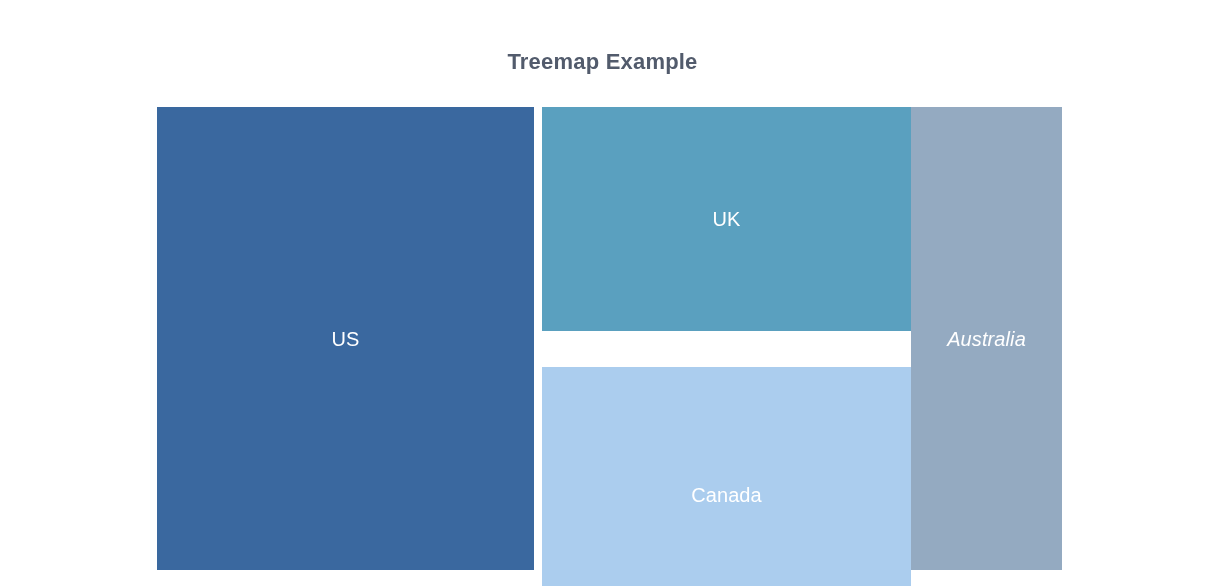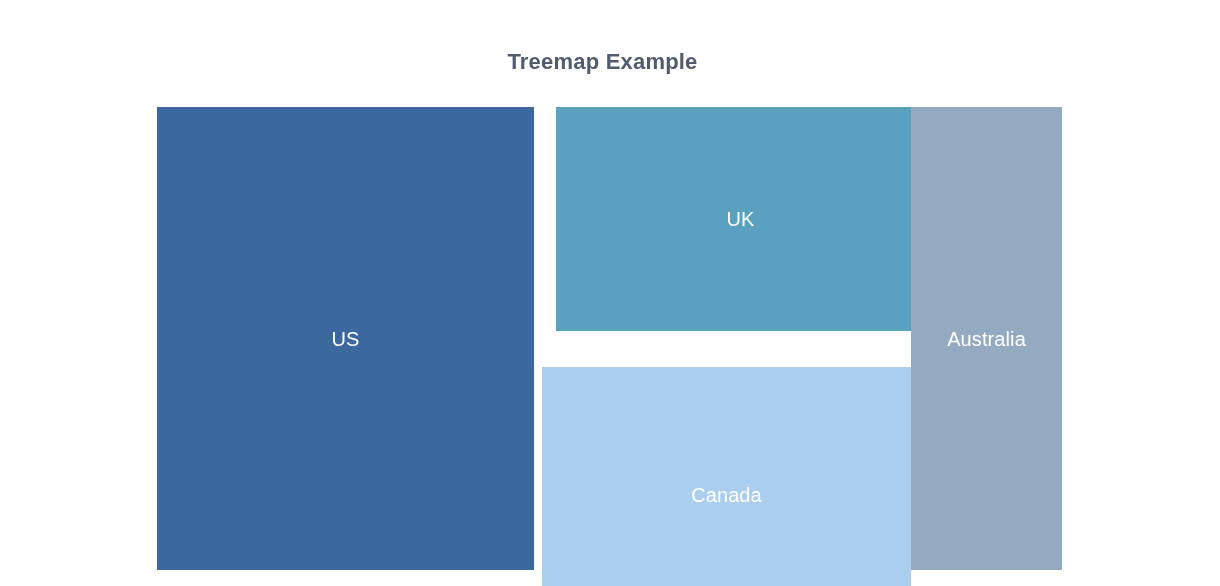--- a/index.html
+++ b/index.html
@@ -78,26 +78,26 @@
 <div class="figure">
 
   <div class="chart-title" style="color: rgb(82, 91, 108);">Treemap Example</div>
 
   <div class="treemap" style="left: 141px; top: 79px; width: 921px; height: 463px;">
 
     <div class="tile tile-us" style="background-color: rgb(58, 104, 159); left: 16px; top: 0px; width: 377px; height: 463px; align-items: center;">
       <span class="tile-label" style="color: rgb(255, 255, 255);">US</span>
     </div>
 
-    <div class="tile tile-uk" style="background-color: rgb(90, 160, 191); left: 415px; top: 0px; width: 369px; height: 224px;">
+    <div class="tile tile-uk" style="background-color: rgb(90, 160, 191); left: 401px; top: 0px; width: 369px; height: 224px;">
       <span class="tile-label" style="color: rgb(255, 255, 255);">UK</span>
     </div>
 
     <div class="tile tile-canada" style="background-color: rgb(171, 205, 238); left: 401px; top: 260px; width: 369px; height: 256px;">
       <span class="tile-label" style="color: rgb(255, 255, 255);">Canada</span>
     </div>
 
     <div class="tile tile-australia" style="background-color: rgb(148, 170, 193); left: 770px; top: 0px; width: 151px; height: 463px;">
-      <span class="tile-label" style="color: rgb(255, 255, 255);">Australia</span>
+      <span class="tile-label" style="color: rgb(255, 255, 255); font-style: italic;">Australia</span>
     </div>
 
   </div>
 </div>
 
 </body></html>

